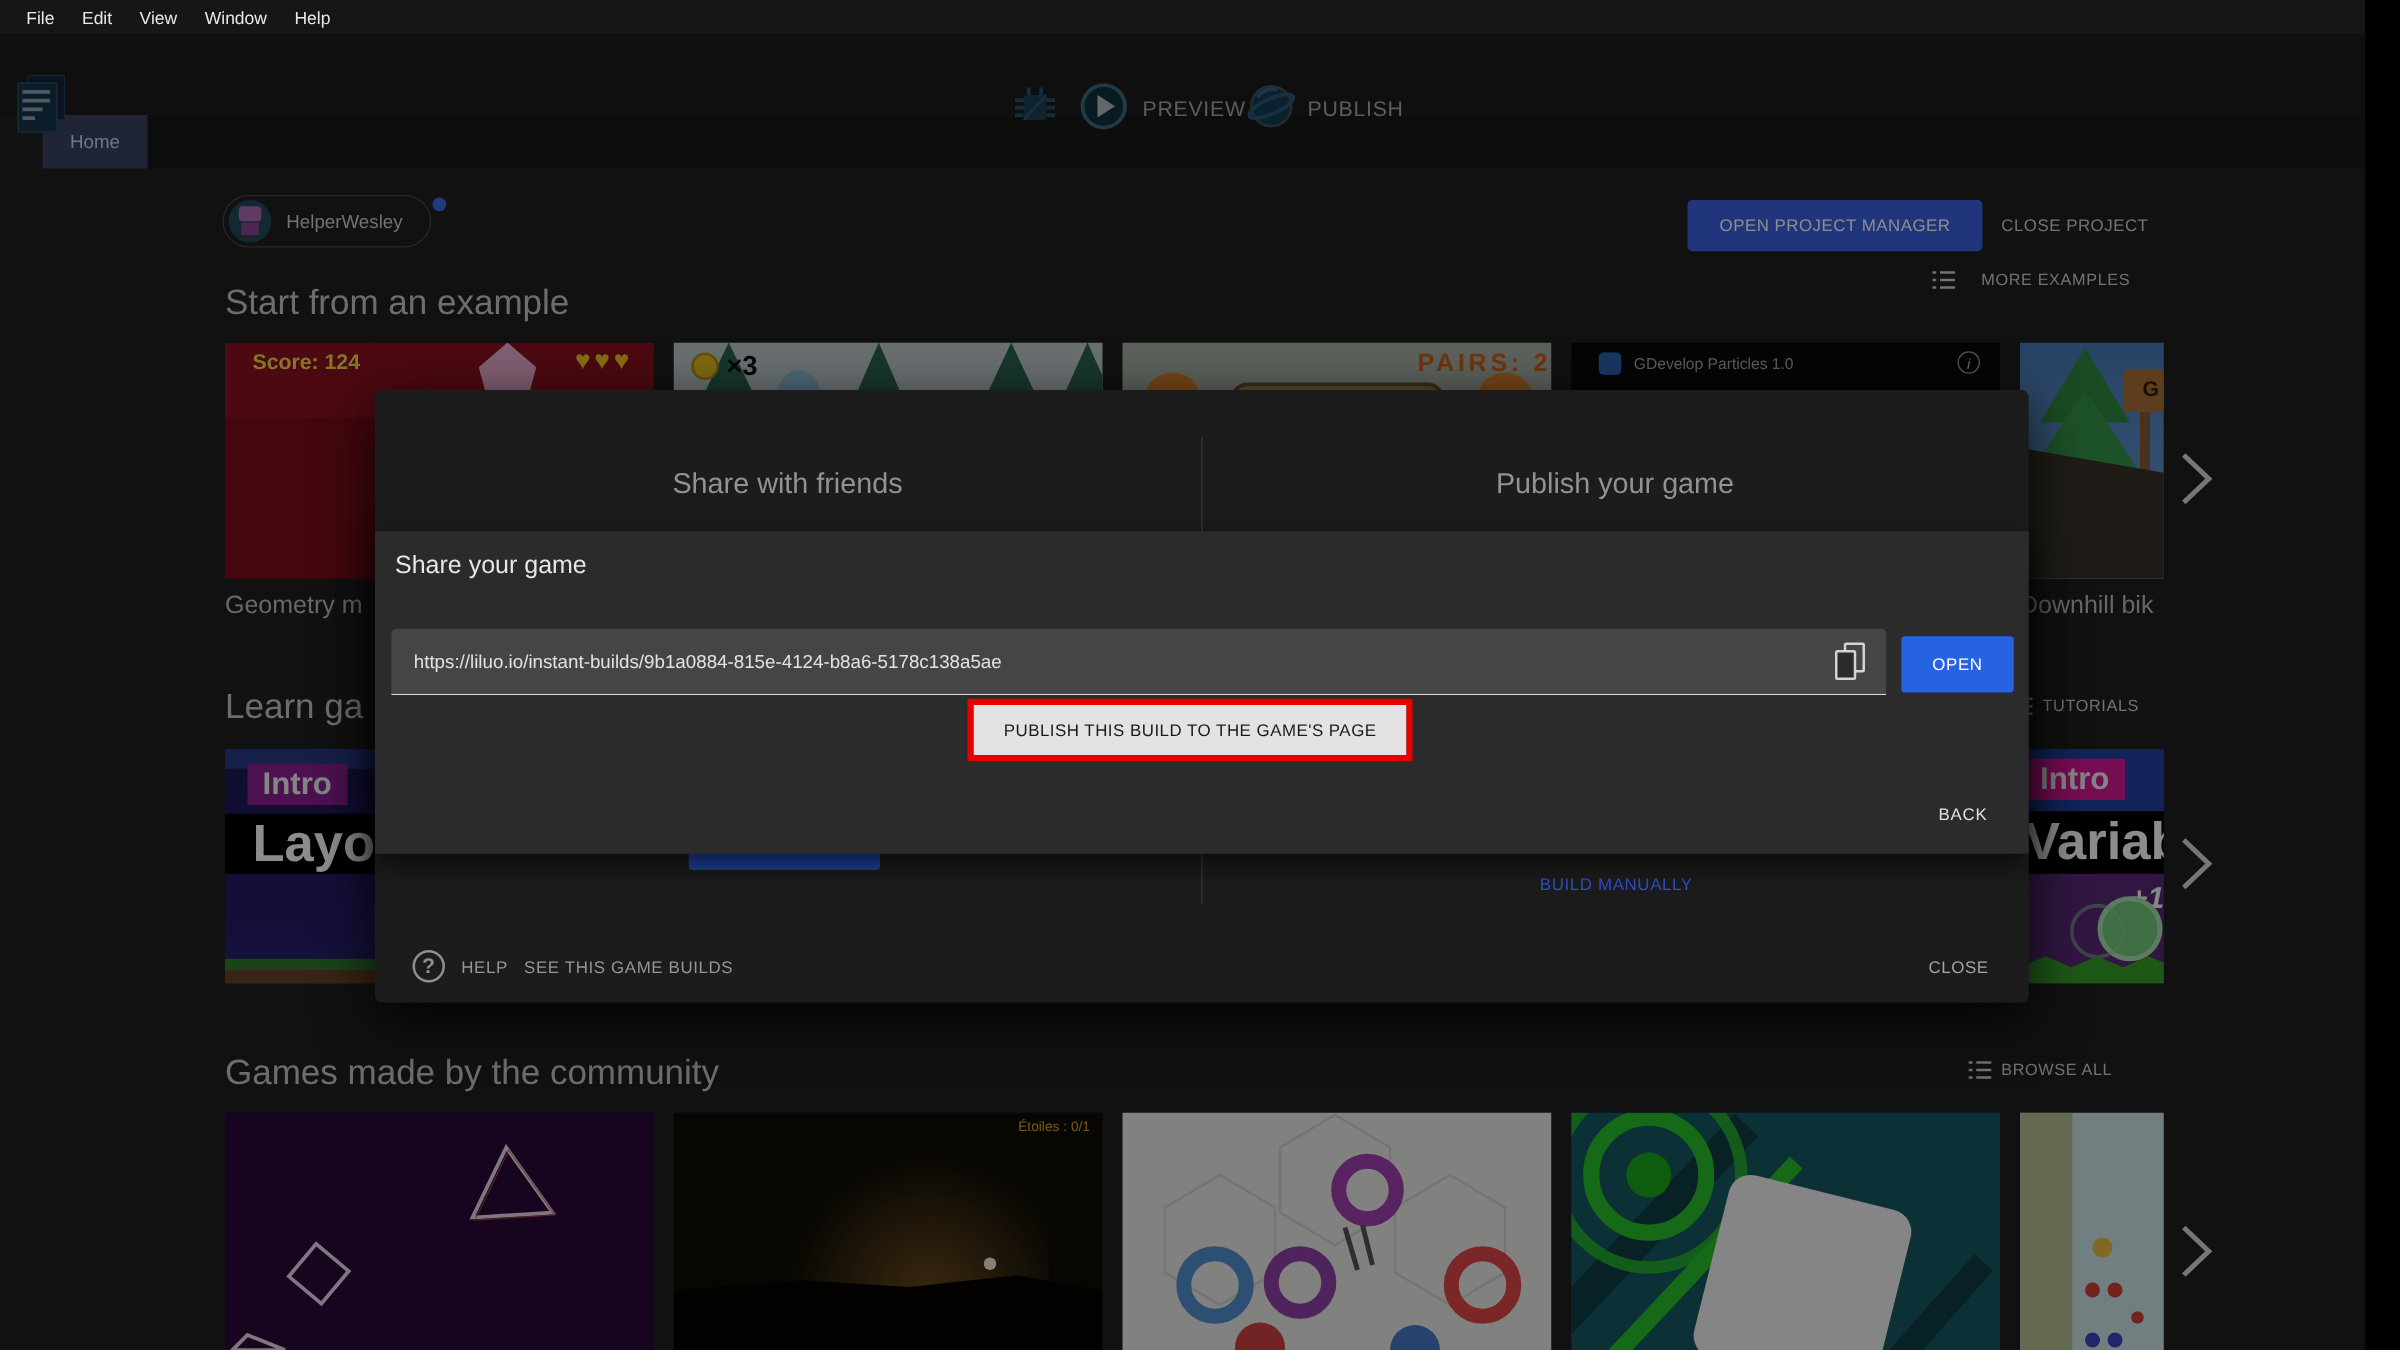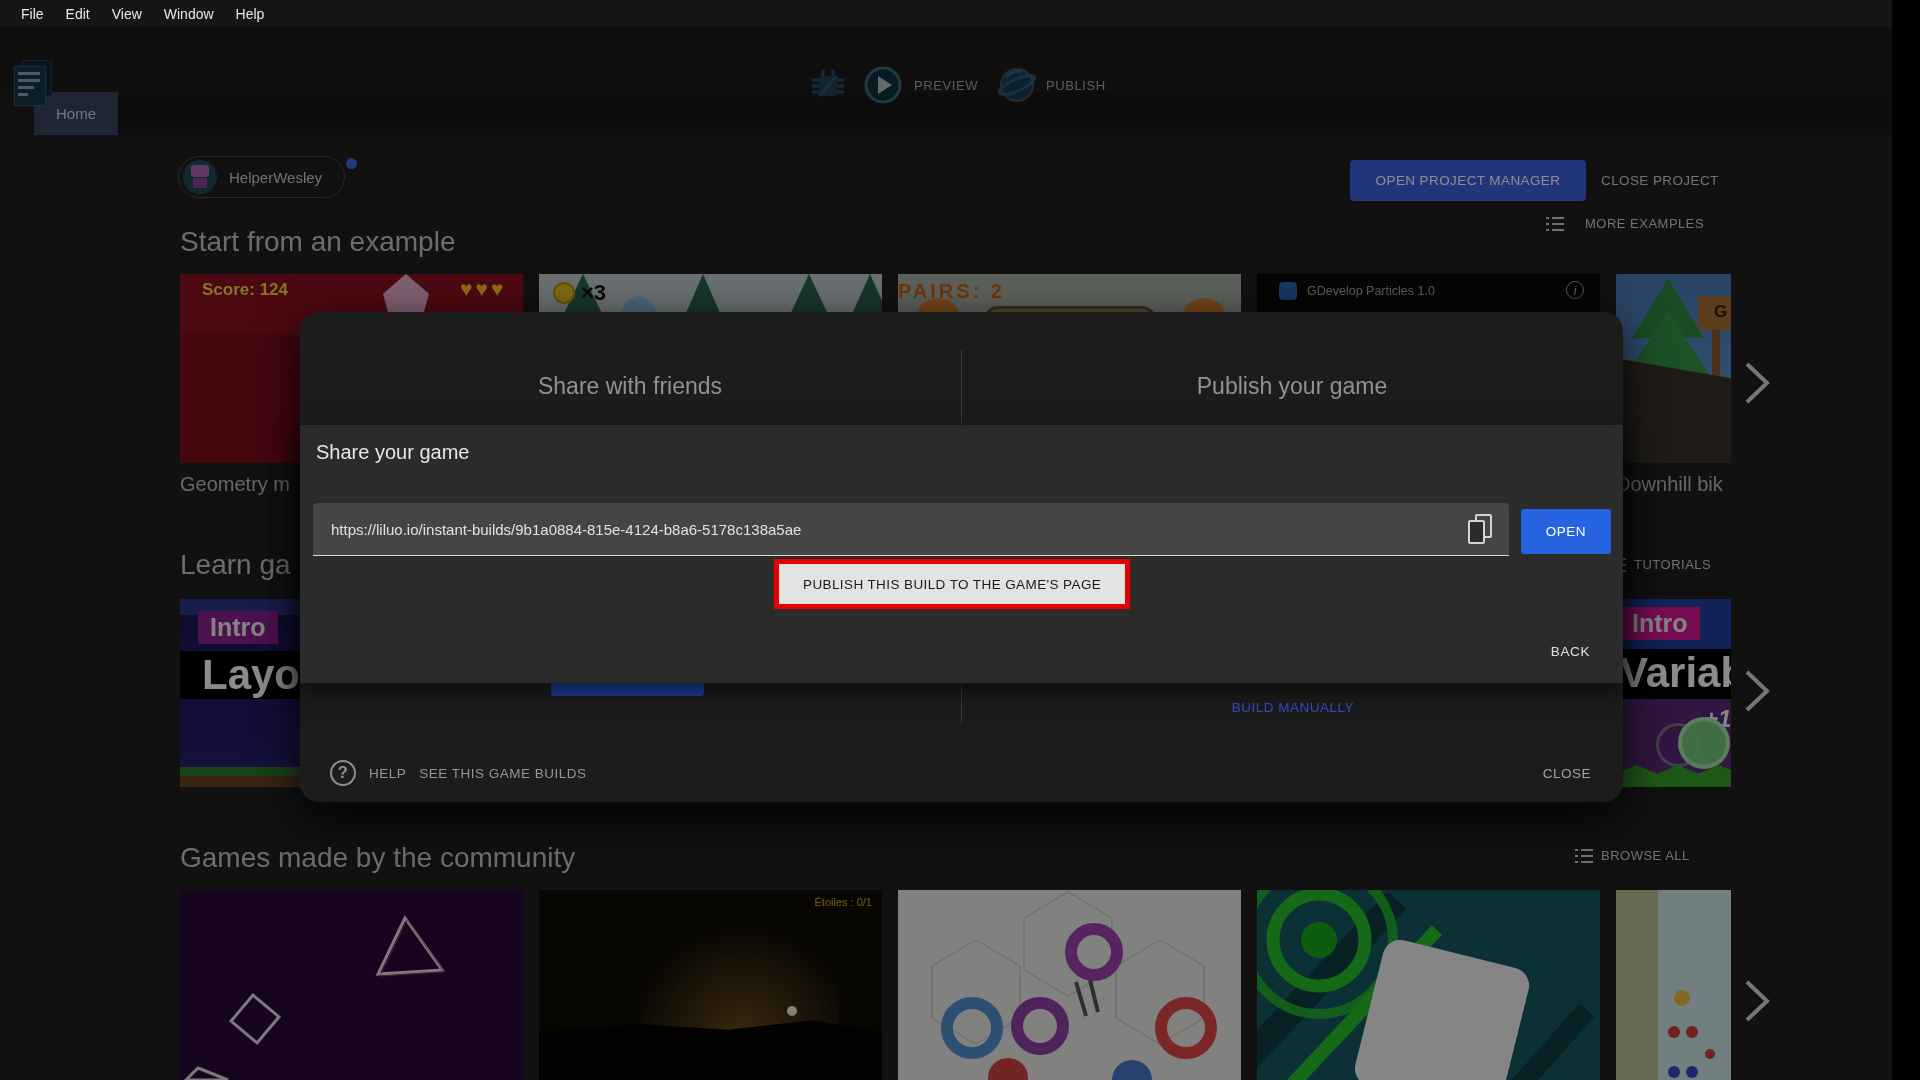--- a/index.html
+++ b/index.html
@@ -14,21 +14,21 @@
   
   #menubar {
     position:absolute; left:0; top:0; width:1920px; height:27px;
     background:#161616; display:flex; align-items:center; padding-left:10px;
     z-index:60;
   }
   .menu-item { color:#e8e8e8; font-size:14px; padding:0 11px; cursor:default; }
 
   
   #toolbar { position:absolute; left:0; top:27px; width:1920px; height:65px; background:#1d1d1d; z-index:1; }
-  .tb-label { color:#a8a8a8; font-size:13px; letter-spacing:.6px; }
+  .tb-label { color:#a8a8a8; font-size:17px; letter-spacing:.6px; }
   #pm-icon { position:absolute; left:14px; top:33px; width:42px; height:46px; }
   #pm-icon .page-back { position:absolute; left:8px; top:0; width:30px; height:36px; background:#142438; border:1px solid #24405c; }
   #pm-icon .page-front { position:absolute; left:0; top:6px; width:32px; height:40px; background:#15364a; border:1px solid #2a556e; }
   #pm-icon .line { position:absolute; left:4px; height:3px; background:#8fa5b5; }
 
   
   #tabrow { position:absolute; left:0; top:92px; width:1920px; height:43px; background:#181818;margin-left:34px; }
   #tab-home {
     position:absolute; left:0; top:0; width:84px; height:43px; background:#39445f;
     color:#ccd4ee; font-size:15px; display:flex; align-items:center; justify-content:center;
@@ -73,21 +73,21 @@
   
   .badge { position:absolute; color:#f0f0f0; font-weight:bold; font-size:25px; padding:2px 12px; }
   .black-band { position:absolute; left:0; width:100%; background:#000; color:#fff; font-weight:800; }
 
   
   #backdrop { position:absolute; left:0; top:27px; width:1920px; height:1053px; background:rgba(0,0,0,.45); z-index:10; }
 
   
   #dialog {
     position:absolute; left:300px; top:312px; width:1323px; height:490px;
-    background:#1c1c1c; border-radius:19px; z-index:20; box-shadow:0 14px 45px rgba(0,0,0,.85);
+    background:#1c1c1c; border-radius:6px; z-index:20; box-shadow:0 14px 45px rgba(0,0,0,.85);
   }
   .dlg-tab {
     position:absolute; top:0; width:660px; height:110px; display:flex; align-items:flex-end;
     justify-content:center; padding-bottom:22px; color:#929292; font-size:23px;
   }
   #dlg-divider { position:absolute; left:661px; top:38px; width:1px; height:373px; background:#3a3a3a; }
   #generate-sliver { position:absolute; left:251px; top:358px; width:153px; height:26px; background:#1d429f; border-radius:0 0 3px 3px; }
   #build-manually { position:absolute; left:861px; top:388px; width:264px; text-align:center; color:#3050cc; font-size:13.5px; letter-spacing:.5px; }
   #dlg-bottom { position:absolute; left:0; top:432px; width:1323px; height:58px; display:flex; align-items:center; padding:0 32px 0 30px; gap:13px; color:#969696; font-size:13.5px; letter-spacing:.5px; }
   #help-icon { width:26px; height:26px; border:2px solid #8f8f8f; border-radius:50%; color:#8f8f8f; font-size:17px; font-weight:bold; display:flex; align-items:center; justify-content:center; }
@@ -203,21 +203,21 @@
         <div class="tri" style="left:18px; top:0; border-left:26px solid transparent; border-right:26px solid transparent; border-bottom:54px solid #2a6450;"></div>
         <div class="tri" style="left:130px; top:0; border-left:34px solid transparent; border-right:34px solid transparent; border-bottom:78px solid #2a6450;"></div>
         <div class="tri" style="left:240px; top:0; border-left:30px solid transparent; border-right:30px solid transparent; border-bottom:64px solid #2a6450;"></div>
         <div class="tri" style="left:305px; top:0; border-left:26px solid transparent; border-right:26px solid transparent; border-bottom:58px solid #2a6450;"></div>
         <div style="position:absolute; left:14px; top:8px; width:22px; height:22px; border-radius:50%; background:#e8c020; border:2px solid #b89010;"></div>
         <span style="position:absolute; left:42px; top:6px; color:#101010; font-weight:bold; font-size:22px;">×3</span>
         <div style="position:absolute; left:82px; top:22px; width:36px; height:46px; border-radius:50%; background:#8cc0dc;"></div>
       </div>
 
       <div class="card" style="left:718px; height:189px; background:#a8b2a6;">
-        <span style="position:absolute; left:0; right:0; top:6px; text-align:left; color:#d06018; font-weight:bold; font-size:20px; letter-spacing:3px;">PAIRS: 2</span>
+        <span style="position:absolute; left:0; right:0; top:6px; text-align:right; color:#d06018; font-weight:bold; font-size:20px; letter-spacing:3px;">PAIRS: 2</span>
         <div style="position:absolute; left:18px; top:24px; width:44px; height:40px; border-radius:50%; background:#d88030;"></div>
         <div style="position:absolute; left:284px; top:24px; width:44px; height:40px; border-radius:50%; background:#d88030;"></div>
         <div style="position:absolute; left:36px; top:62px; width:10px; height:40px; background:#5a8a38;"></div>
         <div style="position:absolute; left:300px; top:62px; width:10px; height:40px; background:#5a8a38;"></div>
         <div style="position:absolute; left:86px; top:32px; width:172px; height:70px; background:#9c8452; border:3px solid #635031; border-radius:14px;"></div>
       </div>
 
       <div class="card" style="left:1077px; height:189px; background:#0a0a0a;">
         <div style="position:absolute; left:22px; top:8px; width:18px; height:18px; background:#2f64b4; border-radius:4px;"></div>
         <span style="position:absolute; left:50px; top:10px; color:#a8a8a8; font-size:12.5px;">GDevelop Particles 1.0</span>

